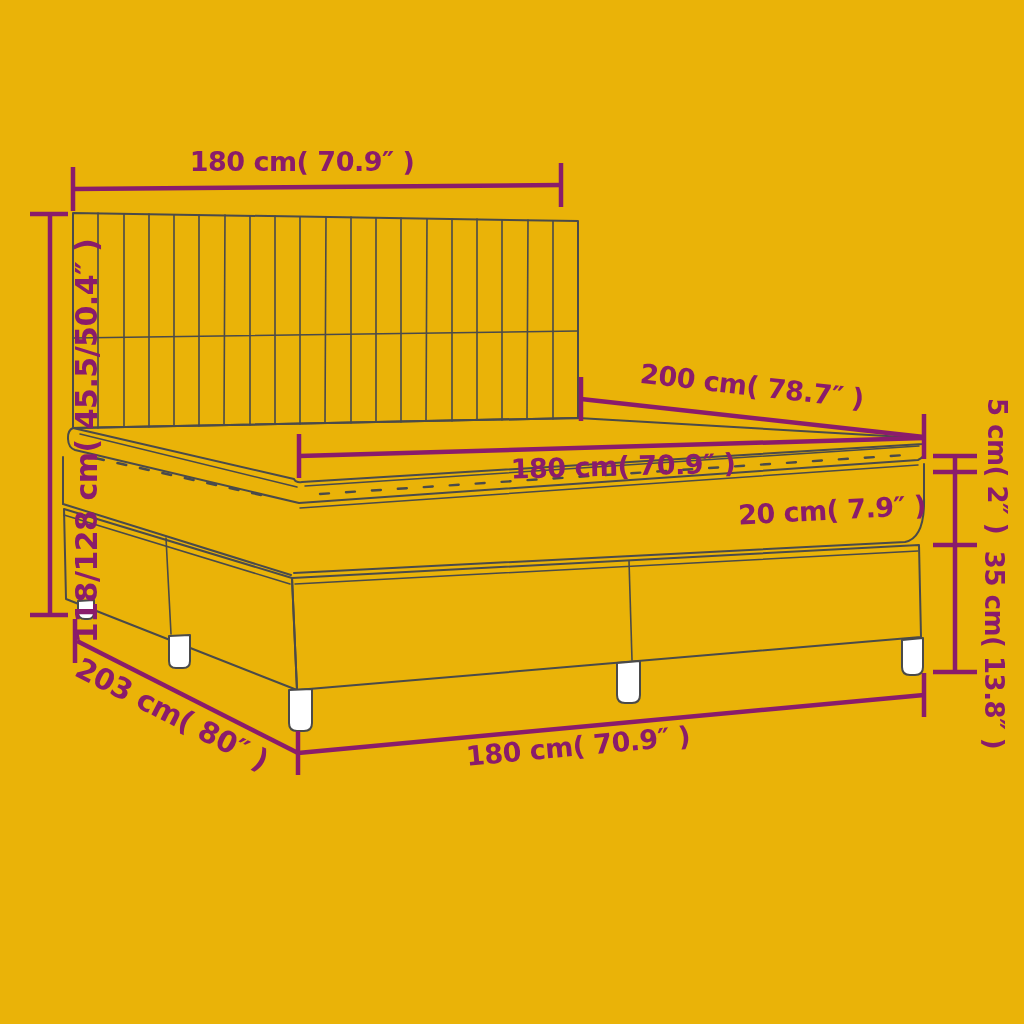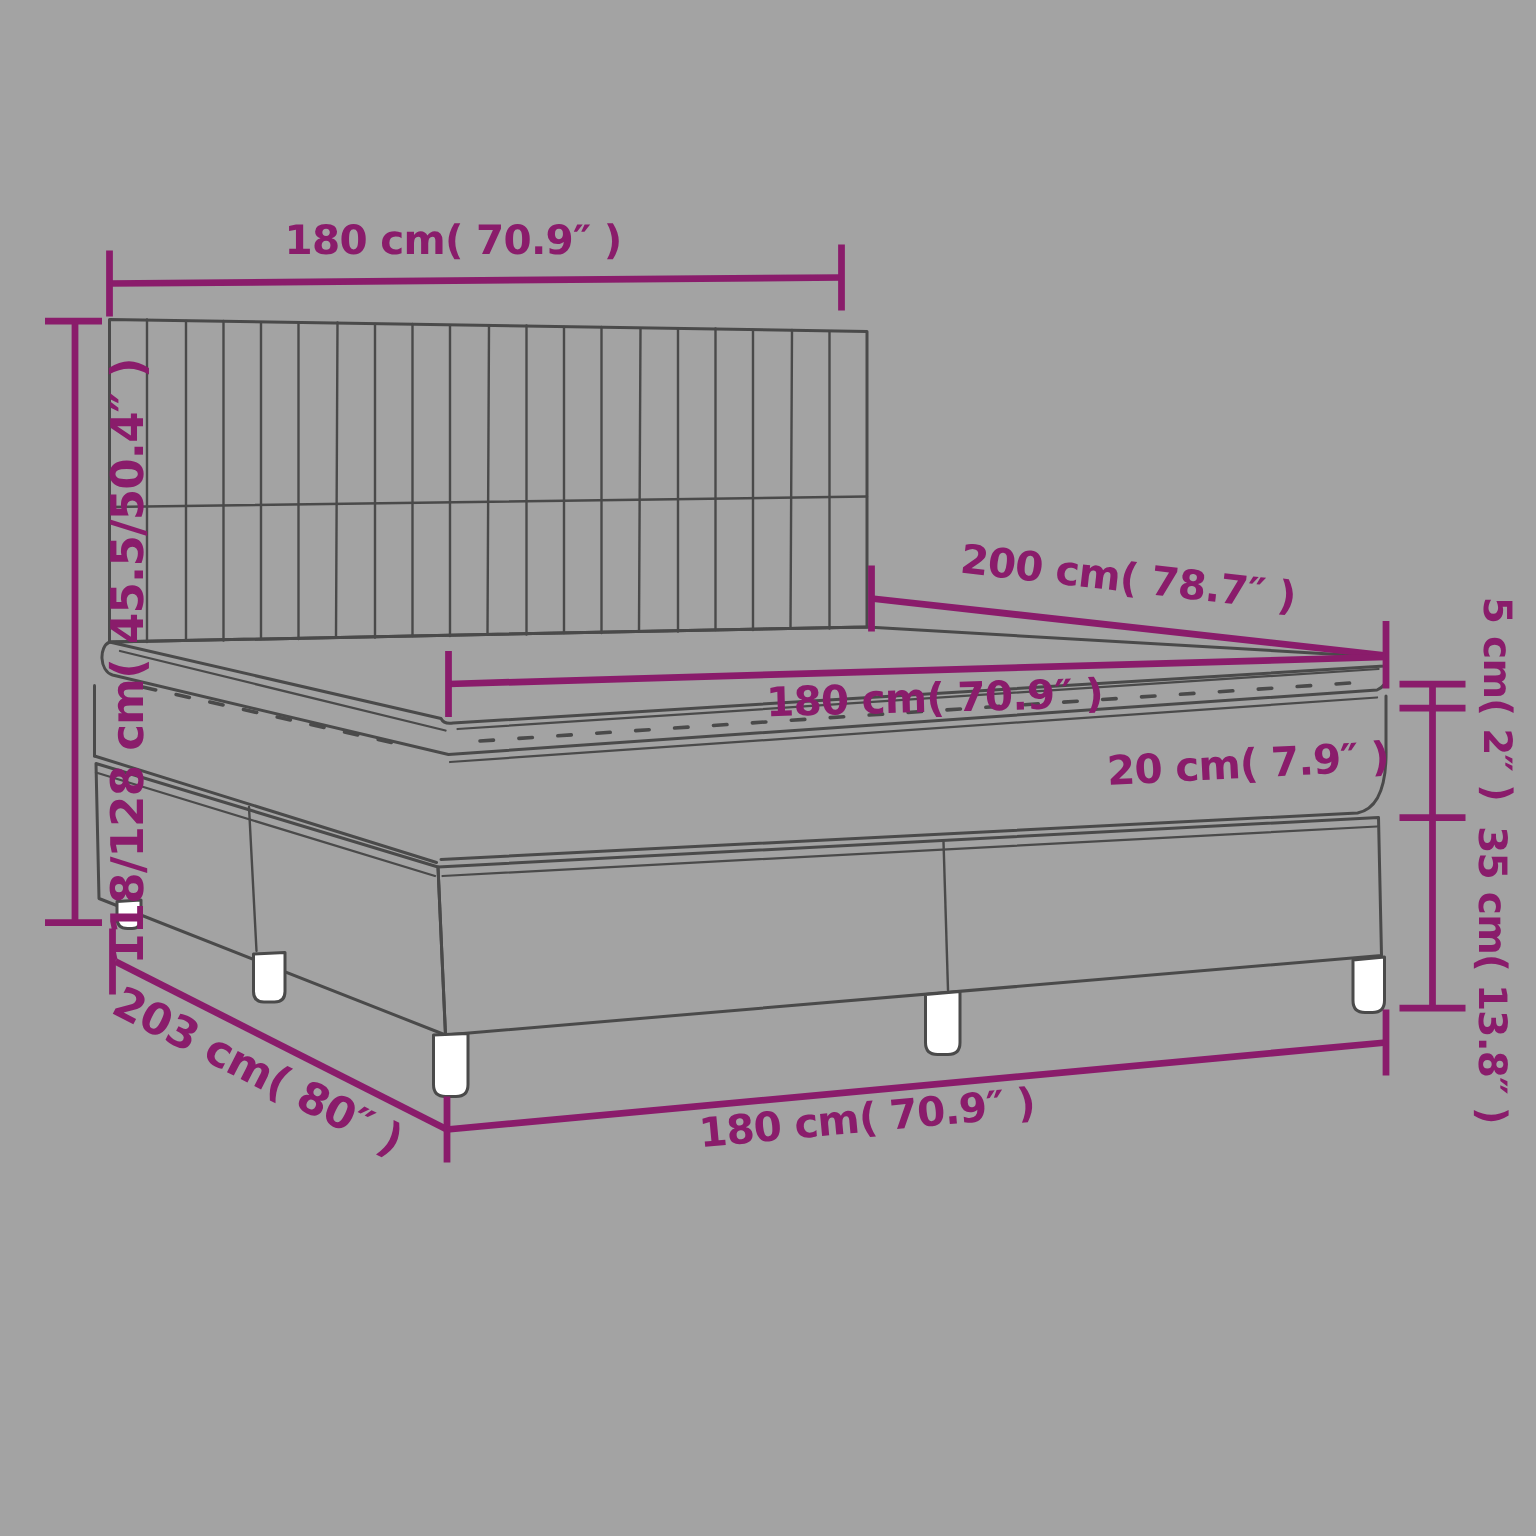--- a/index.html
+++ b/index.html
@@ -1,19 +1,19 @@
 <!DOCTYPE html>
 <html><head>
 <meta charset="utf-8">
 <style>
   html,body{margin:0;padding:0;background:#ffffff;}
   .canvas{
     position:relative;
     width:1024px;height:1024px;
-    background:#a3a3a3;
+    background:#eab308;
     overflow:hidden;
     font-family:"DejaVu Sans", sans-serif;
   }
   .canvas svg{position:absolute;left:0;top:0;}
   .dim-label{
     position:absolute;
     white-space:nowrap;
     font-weight:bold;
     font-size:27px;
     color:#8a1c6b;

